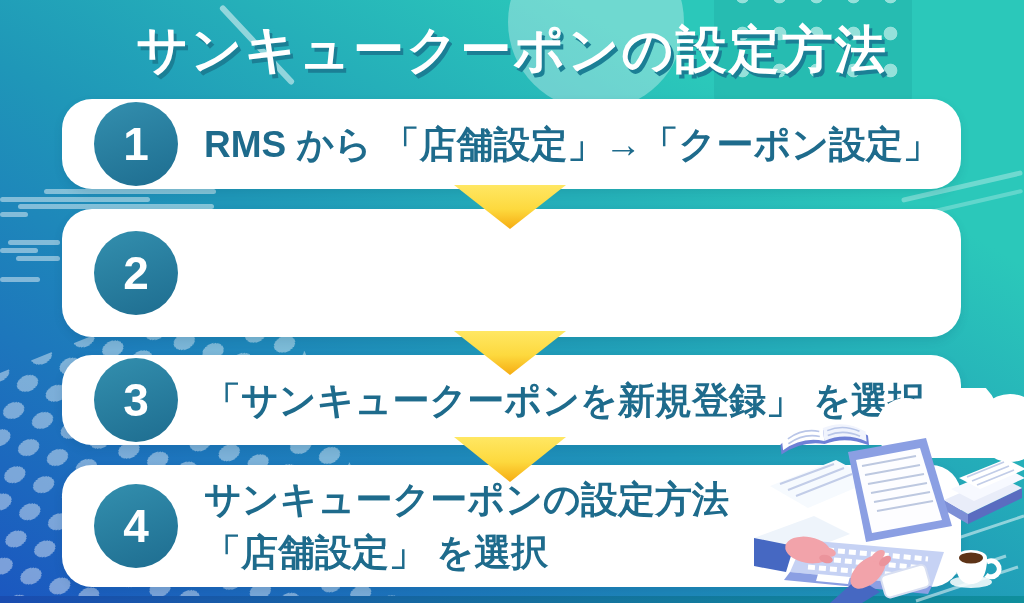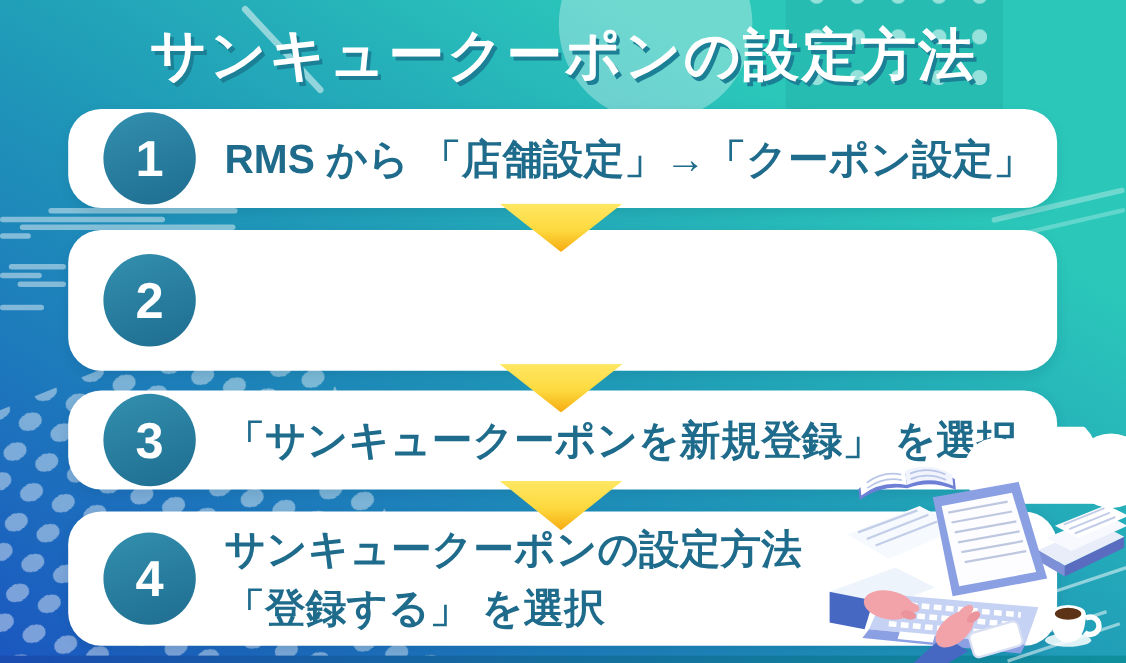--- a/index.html
+++ b/index.html
@@ -148,21 +148,21 @@
       <div class="line">「サンキュークーポンを新規登録」 を選択</div>
     </div>
   </section>
 
   <section class="step" id="step4">
     <div class="num">
       <span>4</span>
     </div>
     <div class="lines">
       <div class="line">サンキュークーポンの設定方法</div>
-      <div class="line">「登録する」 を選択</div>
+      <div class="line">「店舗設定」 を選択</div>
     </div>
   </section>
 
   <div class="arrow" id="arrow1"></div>
   <div class="arrow" id="arrow2"></div>
   <div class="arrow" id="arrow3"></div>
 
   <svg class="illus" viewBox="0 0 270 215" aria-hidden="true">
 
     <g stroke="rgba(255,255,255,0.5)" stroke-width="3">

